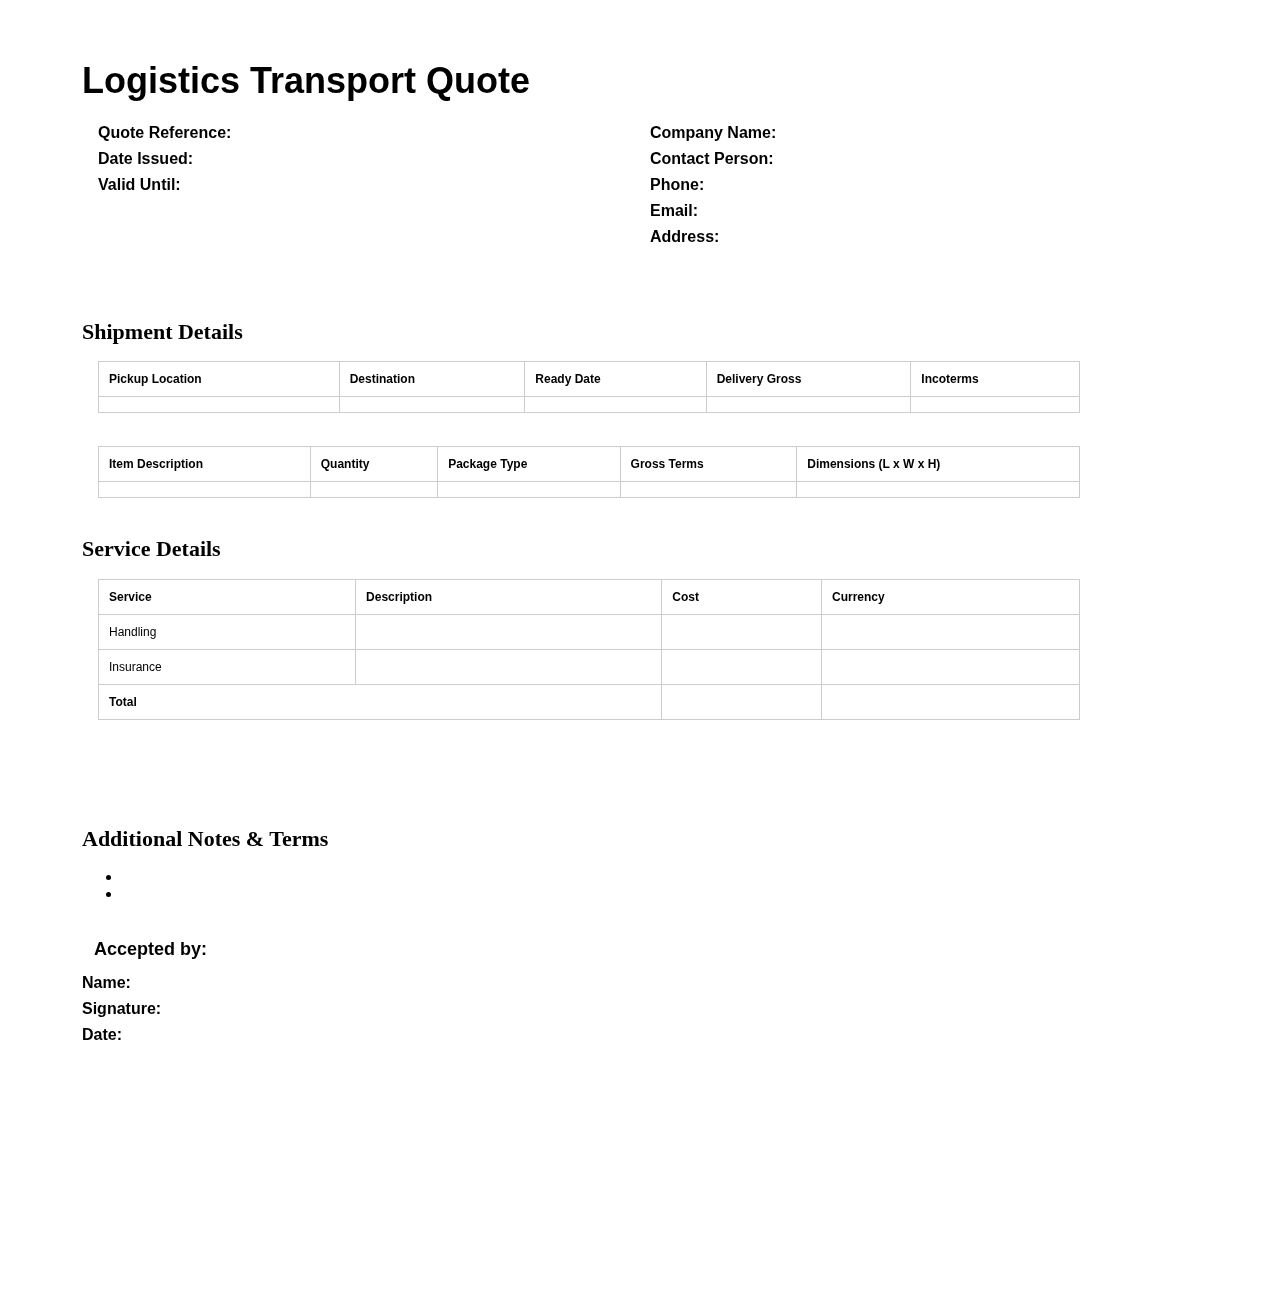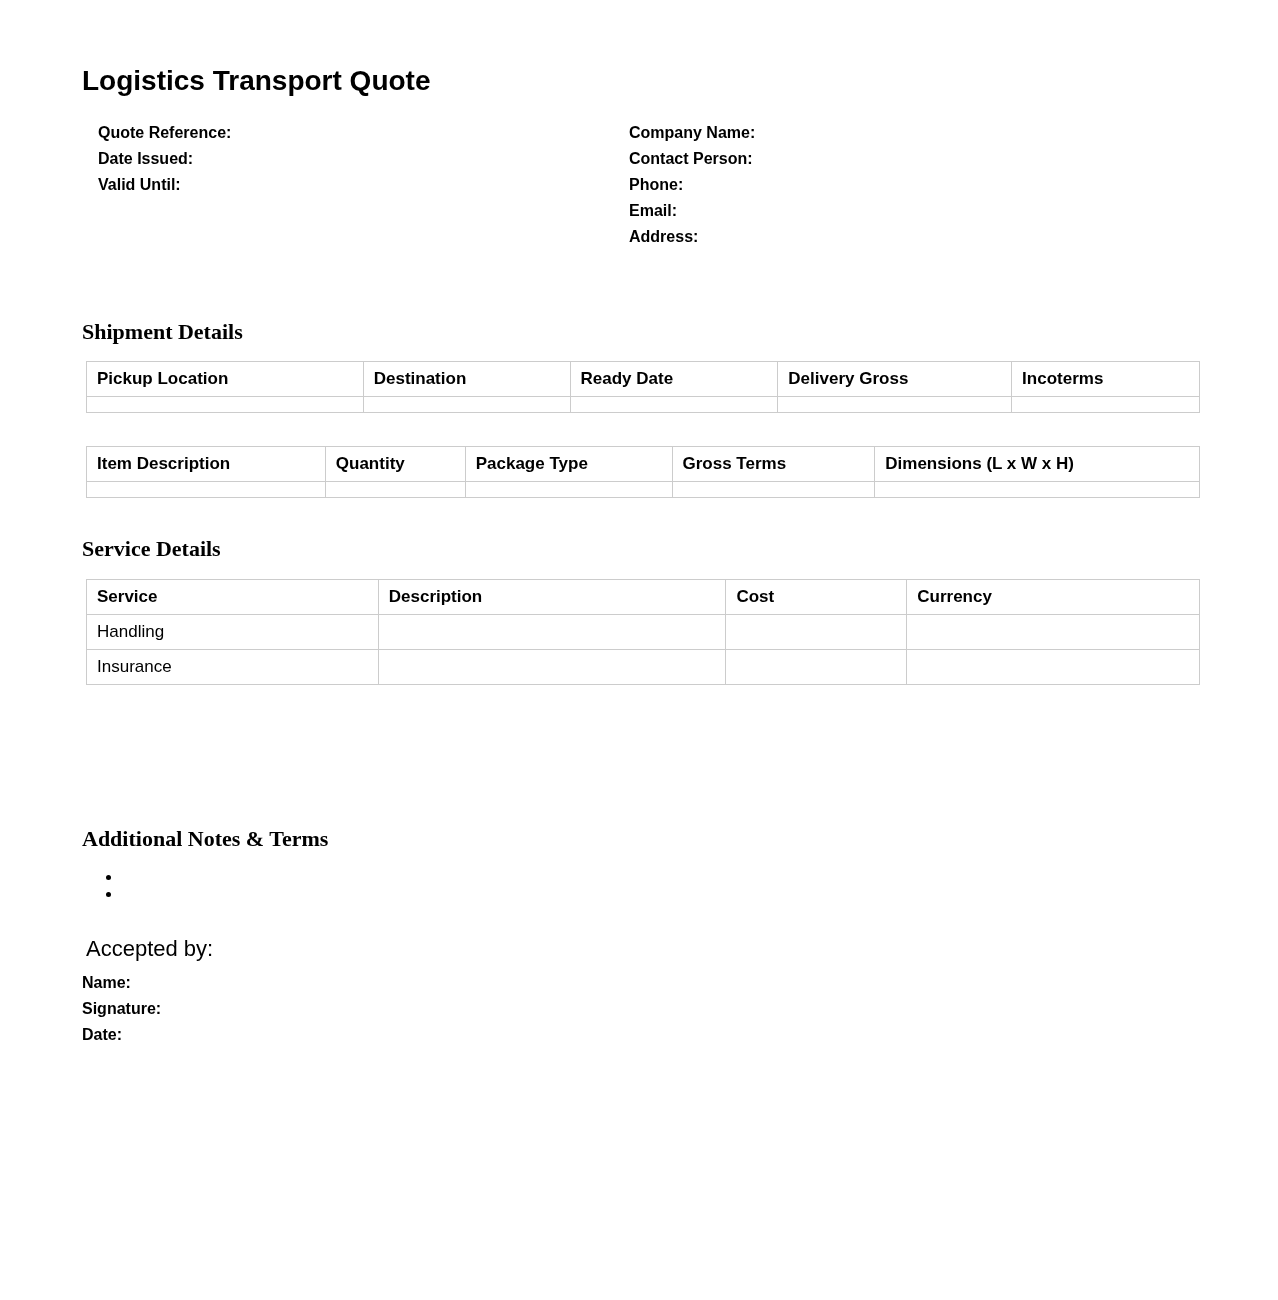--- a/index.html
+++ b/index.html
@@ -3,44 +3,44 @@
   <meta charset="utf-8">
   <style>
     html, body { margin: 0; padding: 0; background: #ffffff; }
     body {
       width: 1278px; height: 1300px; position: relative; overflow: hidden;
       font-family: "Liberation Sans", sans-serif; color: #000;
     }
     .page { position: absolute; left: 82px; top: 0; width: 1114px; }
     h1 {
       position: absolute; left: 0; top: 62px; margin: 0;
-      font-size: 28px; font-weight: bold; line-height: 38px;
+      font-size: 36px; font-weight: bold; line-height: 38px;
     }
     .info-col { position: absolute; top: 120px; }
     .info-col.left { left: 16px; }
-    .info-col.right { left: 547px; }
+    .info-col.right { left: 568px; }
     .info-line { font-size: 16px; font-weight: bold; line-height: 26px; height: 26px; white-space: nowrap; }
     h2 {
       position: absolute; left: 0; margin: 0;
       font-size: 22px; font-weight: bold; line-height: 28px; font-family: Liberation Serif, serif;
     }
     table {
-      position: absolute; left: 4px; width: 1114px;
-      border-collapse: collapse; font-size: 17px;
+      position: absolute; left: 16px; width: 982px;
+      border-collapse: collapse; font-size: 12px;
     }
     td, th { border: 1px solid #cccccc; padding: 0 10px; text-align: left; vertical-align: middle; }
     th { font-weight: bold; }
     .t-small th { height: 34px; }
     .t-small td { height: 15px; padding: 0; }
     .t-service th, .t-service td { height: 34px; }
     .t-service td.label { font-weight: normal; }
     .t-service td.total { font-weight: bold; }
     ul.notes { position: absolute; left: 0; top: 868px; margin: 0; padding-left: 40px; font-size: 16px; line-height: 17px; }
     ul.notes li { height: 17px; }
-    .accepted-title { position: absolute; left: 4px; top: 937px; font-size: 22px; font-weight: normal; line-height: 24px; }
+    .accepted-title { position: absolute; left: 12px; top: 937px; font-size: 18px; font-weight: bold; line-height: 24px; }
     .accepted-fields { position: absolute; left: 0; top: 970px; }
   </style>
 </head>
 <body>
 
 <div class="page">
 
   <h1>Logistics Transport Quote</h1>
 
   <div class="info-col left">
@@ -132,20 +132,25 @@
       <td></td>
       <td></td>
       <td></td>
     </tr>
     <tr>
       <td class="label">Insurance</td>
       <td></td>
       <td></td>
       <td></td>
     </tr>
+    <tr>
+      <td class="total" colspan="2">Total</td>
+      <td></td>
+      <td></td>
+    </tr>
   </tbody>
     </table>
 
   <h2 style="top:825px;">Additional Notes &amp; Terms</h2>
 
   <ul class="notes">
     <li></li>
     <li></li>
   </ul>
 

